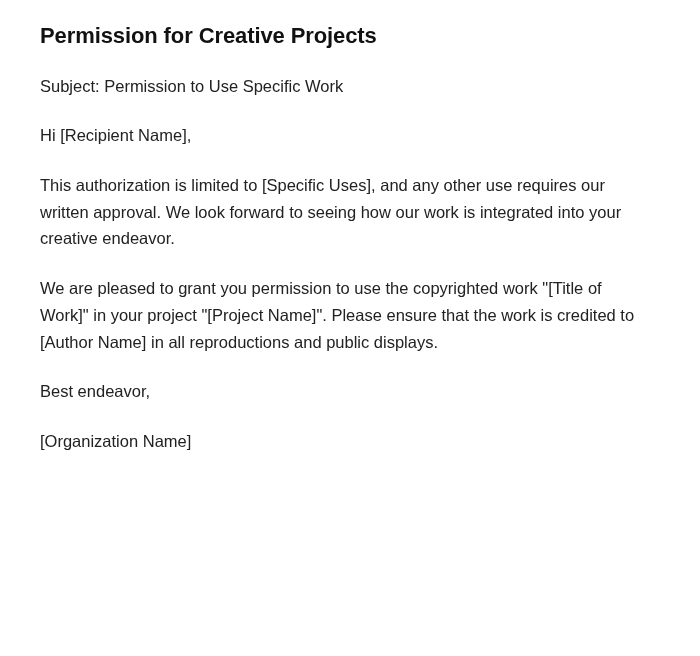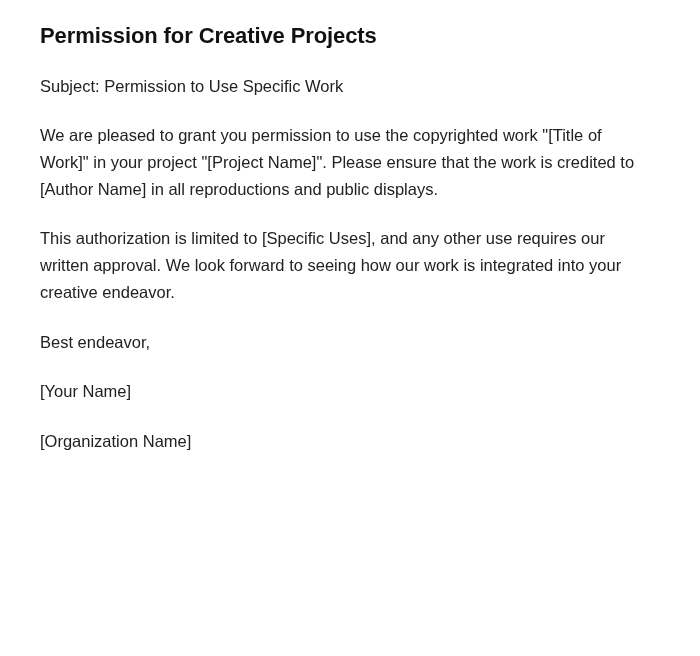--- a/index.html
+++ b/index.html
@@ -40,18 +40,18 @@
     margin-bottom: 0;
   }
 </style>
 </head>
 <body>
 
 <div class="page">
   <h1 class="doc-title">Permission for Creative Projects</h1>
 
   <p class="para">Subject: Permission to Use Specific Work</p>
+  <p class="para">Hi [Recipient Name],</p>
+  <p class="para">This authorization is limited to [Specific Uses], and any other use requires our written approval. We look forward to seeing how our work is integrated into your creative endeavor.</p>
   <p class="para">We are pleased to grant you permission to use the copyrighted work "[Title of Work]" in your project "[Project Name]". Please ensure that the work is credited to [Author Name] in all reproductions and public displays.</p>
-  <p class="para">This authorization is limited to [Specific Uses], and any other use requires our written approval. We look forward to seeing how our work is integrated into your creative endeavor.</p>
   <p class="para">Best endeavor,</p>
-  <p class="para">[Your Name]</p>
   <p class="para">[Organization Name]</p>
 </div>
 
 </body></html>

